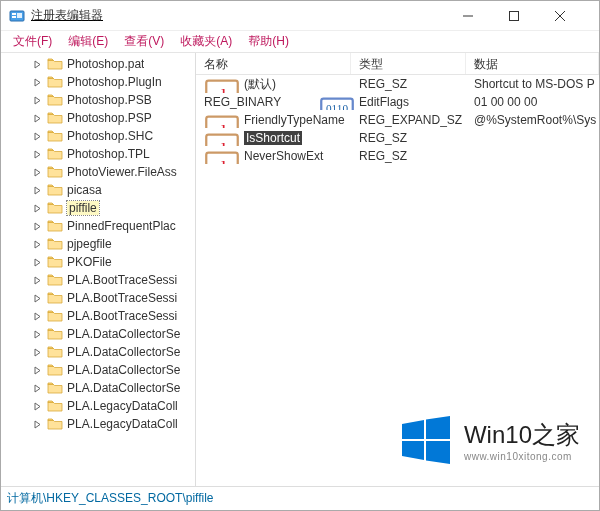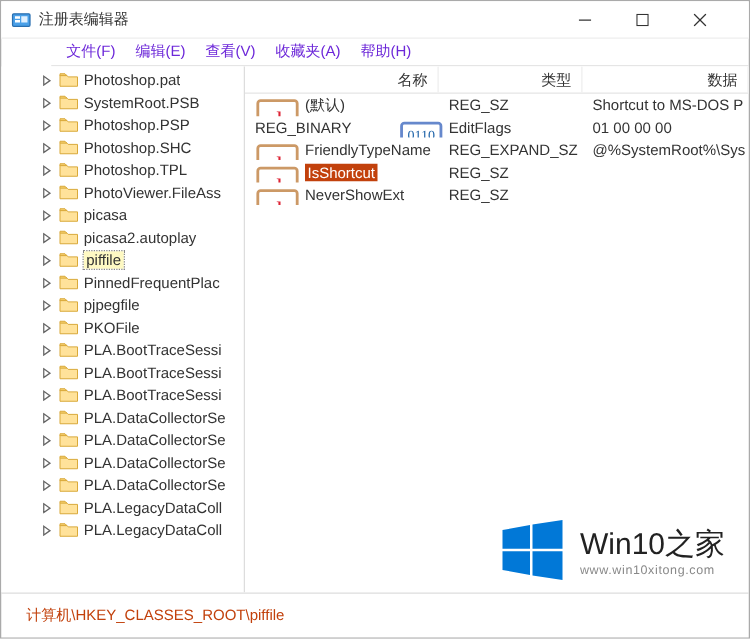--- a/index.html
+++ b/index.html
@@ -1,47 +1,47 @@
 <!DOCTYPE html>
 <html><head>
 <meta charset="utf-8">
 <style>
   * { margin: 0; padding: 0; box-sizing: border-box; }
   body { font-family: "Microsoft YaHei", "Segoe UI", Tahoma, sans-serif; font-size: 12px; background: #fff; width: 600px; height: 511px; overflow: hidden; position: relative; }
   .window { width: 600px; height: 511px; border: 1px solid #aaa; display: flex; flex-direction: column; background: #fff; }
-  .titlebar { height: 30px; background: #fff; display: flex; align-items: center; padding: 0 16px 0 8px; border-bottom: 1px solid #eee; }
+  .titlebar { height: 30px; background: #fff; display: flex; align-items: center; padding: 0 16px 0 8px; border-bottom: 1px solid #eee; text-decoration: underline; }
   .titlebar .icon { width: 16px; height: 16px; margin-right: 6px; }
   .titlebar .title { flex: 1; font-size: 12px; color: #333; }
   .winbtns { display: flex; }
   .winbtn { width: 46px; height: 30px; display: flex; align-items: center; justify-content: center; color: #333; }
-  .menubar { height: 22px; display: flex; align-items: flex-start; padding: 0 4px; font-size: 12px; color: #6d28d9; border-bottom: 1px solid #e5e5e5; margin-left: 40px; }
+  .menubar { height: 22px; display: flex; align-items: flex-start; padding: 0 4px; font-size: 12px; color: #be185d; border-bottom: 1px solid #e5e5e5; }
   .menuitem { padding: 2px 8px; }
   .content { flex: 1; display: flex; overflow: hidden; }
   .tree { width: 195px; border-right: 1px solid #ddd; overflow-y: scroll; overflow-x: hidden; background: #fff; padding: 2px 1px; }
   .tree-item { display: flex; align-items: center; height: 18px; padding-left: 30px; white-space: nowrap; font-size: 12px; color: #333; }
   .tree-item .exp { width: 11px; height: 11px; display: flex; align-items: center; justify-content: center; margin-right: 4px; }
   .tree-item .exp svg { display:block; }
   .tree-item .folder { width: 16px; height: 14px; margin-right: 4px; flex-shrink: 0; }
   .tree-item .lbl { overflow: hidden; text-overflow: clip; }
   .tree-item.selected .lbl { background: #fef9c3; outline: 1px dotted #888; padding: 0 2px; }
-  .listpane { flex: 1; overflow: hidden; display: flex; flex-direction: column; text-align: right; }
+  .listpane { flex: 1; overflow: hidden; display: flex; flex-direction: column; }
   .listhdr { display: flex; height: 22px; border-bottom: 1px solid #e5e5e5; background: #fff; }
   .listhdr .col { padding: 3px 8px; font-size: 12px; color: #333; border-right: 1px solid #eee; }
   .col-name { width: 155px; }
   .col-type { width: 115px; }
   .col-data { flex: 1; }
   .listbody { flex: 1; overflow: auto; }
   .row { display: flex; align-items: center; height: 18px; font-size: 12px; color: #333; }
   .row .cell { padding: 0 8px; overflow: hidden; white-space: nowrap; display: flex; align-items: center; }
   .row .cell.col-name { width: 155px; }
   .row .cell.col-type { width: 115px; }
   .row .cell.col-data { flex: 1; }
-  .row.selected .name-text { background: #c2410c; color: #fff; padding: 0 2px; }
+  .row.selected .name-text { background: #404040; color: #fff; padding: 0 2px; }
   .valicon { width: 36px; height: 16px; margin-right: 4px; flex-shrink: 0; }
-  .statusbar { height: 36px; border-top: 1px solid #ddd; display: flex; align-items: center; padding: 0 20px; font-size: 12px; color: #c2410c; }
+  .statusbar { height: 24px; border-top: 1px solid #ddd; display: flex; align-items: center; padding: 0 6px; font-size: 12px; color: #0369a1; }
   .watermark { position: absolute; right: 20px; bottom: 43px; display: flex; align-items: center; pointer-events: none; }
   .watermark .wlogo { width: 56px; height: 56px; margin-right: 10px; }
   .watermark .wtxt1 { font-size: 24px; font-weight: 300; color: #222; }
   .watermark .wtxt2 { font-size: 10px; color: #888; letter-spacing: 0.5px; }
   ::-webkit-scrollbar { width: 17px; height: 17px; }
   ::-webkit-scrollbar-track { background: #f0f0f0; }
   ::-webkit-scrollbar-thumb { background: #c2c2c2; border: 1px solid #f0f0f0; }
   ::-webkit-scrollbar-button { background: #f0f0f0; height: 17px; width: 17px; border: 1px solid #d8d8d8; }
 </style>
 </head>
@@ -104,21 +104,33 @@
         <div class="tree-item">
           <span class="exp">
             <svg width="9" height="9" viewBox="0 0 9 9">
               <path d="M2 1 L7 4.5 L2 8 Z" fill="none" stroke="#666" stroke-width="1"></path>
             </svg>
           </span>
           <span class="folder"><svg viewBox="0 0 16 14" width="16" height="14">
               <path d="M1 3 L6 3 L7.5 4.5 L15 4.5 L15 12 L1 12 Z" fill="#ffe29a" stroke="#d9a93a" stroke-width="0.8"></path>
               <path d="M1 3 L1 2 L5 2 L6.5 3.5 L1 3.5 Z" fill="#f7d272" stroke="#d9a93a" stroke-width="0.8"></path>
             </svg></span>
-          <span class="lbl">SystemRoot.PSB</span>
+          <span class="lbl">Photoshop.PlugIn</span>
+        </div>
+        <div class="tree-item">
+          <span class="exp">
+            <svg width="9" height="9" viewBox="0 0 9 9">
+              <path d="M2 1 L7 4.5 L2 8 Z" fill="none" stroke="#666" stroke-width="1"></path>
+            </svg>
+          </span>
+          <span class="folder"><svg viewBox="0 0 16 14" width="16" height="14">
+              <path d="M1 3 L6 3 L7.5 4.5 L15 4.5 L15 12 L1 12 Z" fill="#ffe29a" stroke="#d9a93a" stroke-width="0.8"></path>
+              <path d="M1 3 L1 2 L5 2 L6.5 3.5 L1 3.5 Z" fill="#f7d272" stroke="#d9a93a" stroke-width="0.8"></path>
+            </svg></span>
+          <span class="lbl">Photoshop.PSB</span>
         </div>
         <div class="tree-item">
           <span class="exp">
             <svg width="9" height="9" viewBox="0 0 9 9">
               <path d="M2 1 L7 4.5 L2 8 Z" fill="none" stroke="#666" stroke-width="1"></path>
             </svg>
           </span>
           <span class="folder"><svg viewBox="0 0 16 14" width="16" height="14">
               <path d="M1 3 L6 3 L7.5 4.5 L15 4.5 L15 12 L1 12 Z" fill="#ffe29a" stroke="#d9a93a" stroke-width="0.8"></path>
               <path d="M1 3 L1 2 L5 2 L6.5 3.5 L1 3.5 Z" fill="#f7d272" stroke="#d9a93a" stroke-width="0.8"></path>
@@ -165,32 +177,20 @@
           <span class="exp">
             <svg width="9" height="9" viewBox="0 0 9 9">
               <path d="M2 1 L7 4.5 L2 8 Z" fill="none" stroke="#666" stroke-width="1"></path>
             </svg>
           </span>
           <span class="folder"><svg viewBox="0 0 16 14" width="16" height="14">
               <path d="M1 3 L6 3 L7.5 4.5 L15 4.5 L15 12 L1 12 Z" fill="#ffe29a" stroke="#d9a93a" stroke-width="0.8"></path>
               <path d="M1 3 L1 2 L5 2 L6.5 3.5 L1 3.5 Z" fill="#f7d272" stroke="#d9a93a" stroke-width="0.8"></path>
             </svg></span>
           <span class="lbl">picasa</span>
-        </div>
-        <div class="tree-item">
-          <span class="exp">
-            <svg width="9" height="9" viewBox="0 0 9 9">
-              <path d="M2 1 L7 4.5 L2 8 Z" fill="none" stroke="#666" stroke-width="1"></path>
-            </svg>
-          </span>
-          <span class="folder"><svg viewBox="0 0 16 14" width="16" height="14">
-              <path d="M1 3 L6 3 L7.5 4.5 L15 4.5 L15 12 L1 12 Z" fill="#ffe29a" stroke="#d9a93a" stroke-width="0.8"></path>
-              <path d="M1 3 L1 2 L5 2 L6.5 3.5 L1 3.5 Z" fill="#f7d272" stroke="#d9a93a" stroke-width="0.8"></path>
-            </svg></span>
-          <span class="lbl">picasa2.autoplay</span>
         </div>
         <div class="tree-item selected">
           <span class="exp">
             <svg width="9" height="9" viewBox="0 0 9 9">
               <path d="M2 1 L7 4.5 L2 8 Z" fill="none" stroke="#666" stroke-width="1"></path>
             </svg>
           </span>
           <span class="folder"><svg viewBox="0 0 16 14" width="16" height="14">
               <path d="M1 3 L6 3 L7.5 4.5 L15 4.5 L15 12 L1 12 Z" fill="#ffe29a" stroke="#d9a93a" stroke-width="0.8"></path>
               <path d="M1 3 L1 2 L5 2 L6.5 3.5 L1 3.5 Z" fill="#f7d272" stroke="#d9a93a" stroke-width="0.8"></path>

